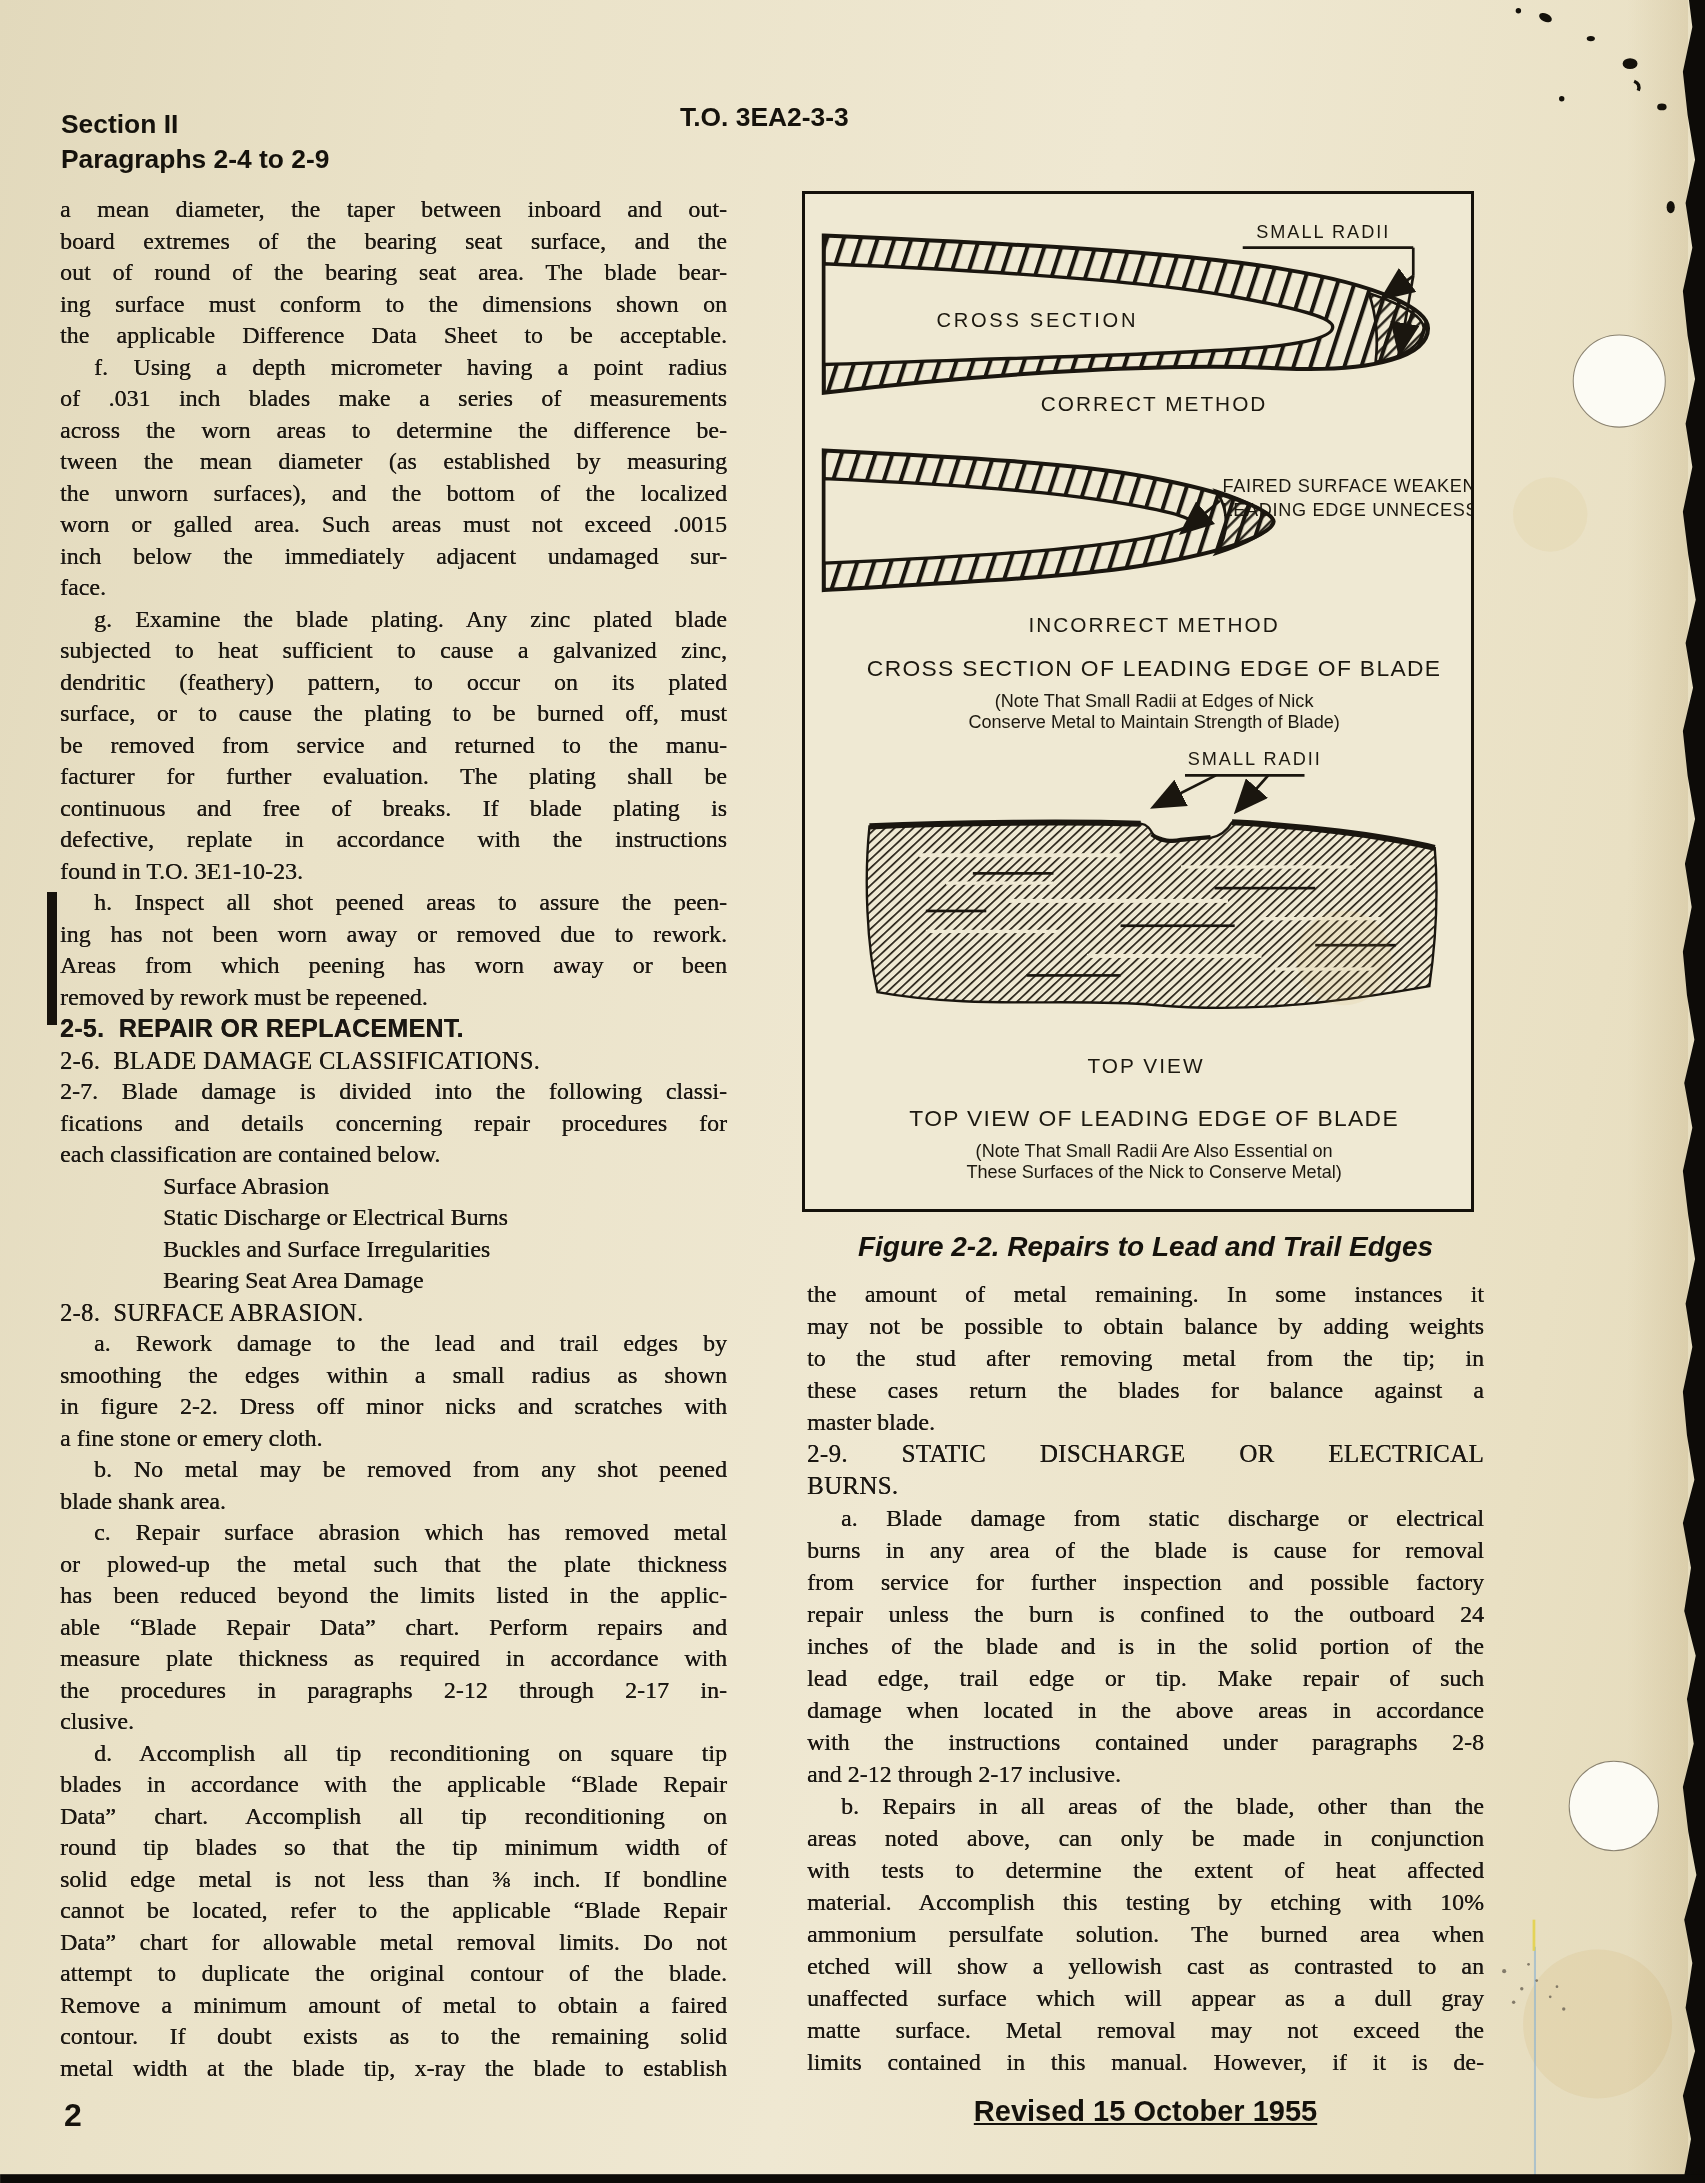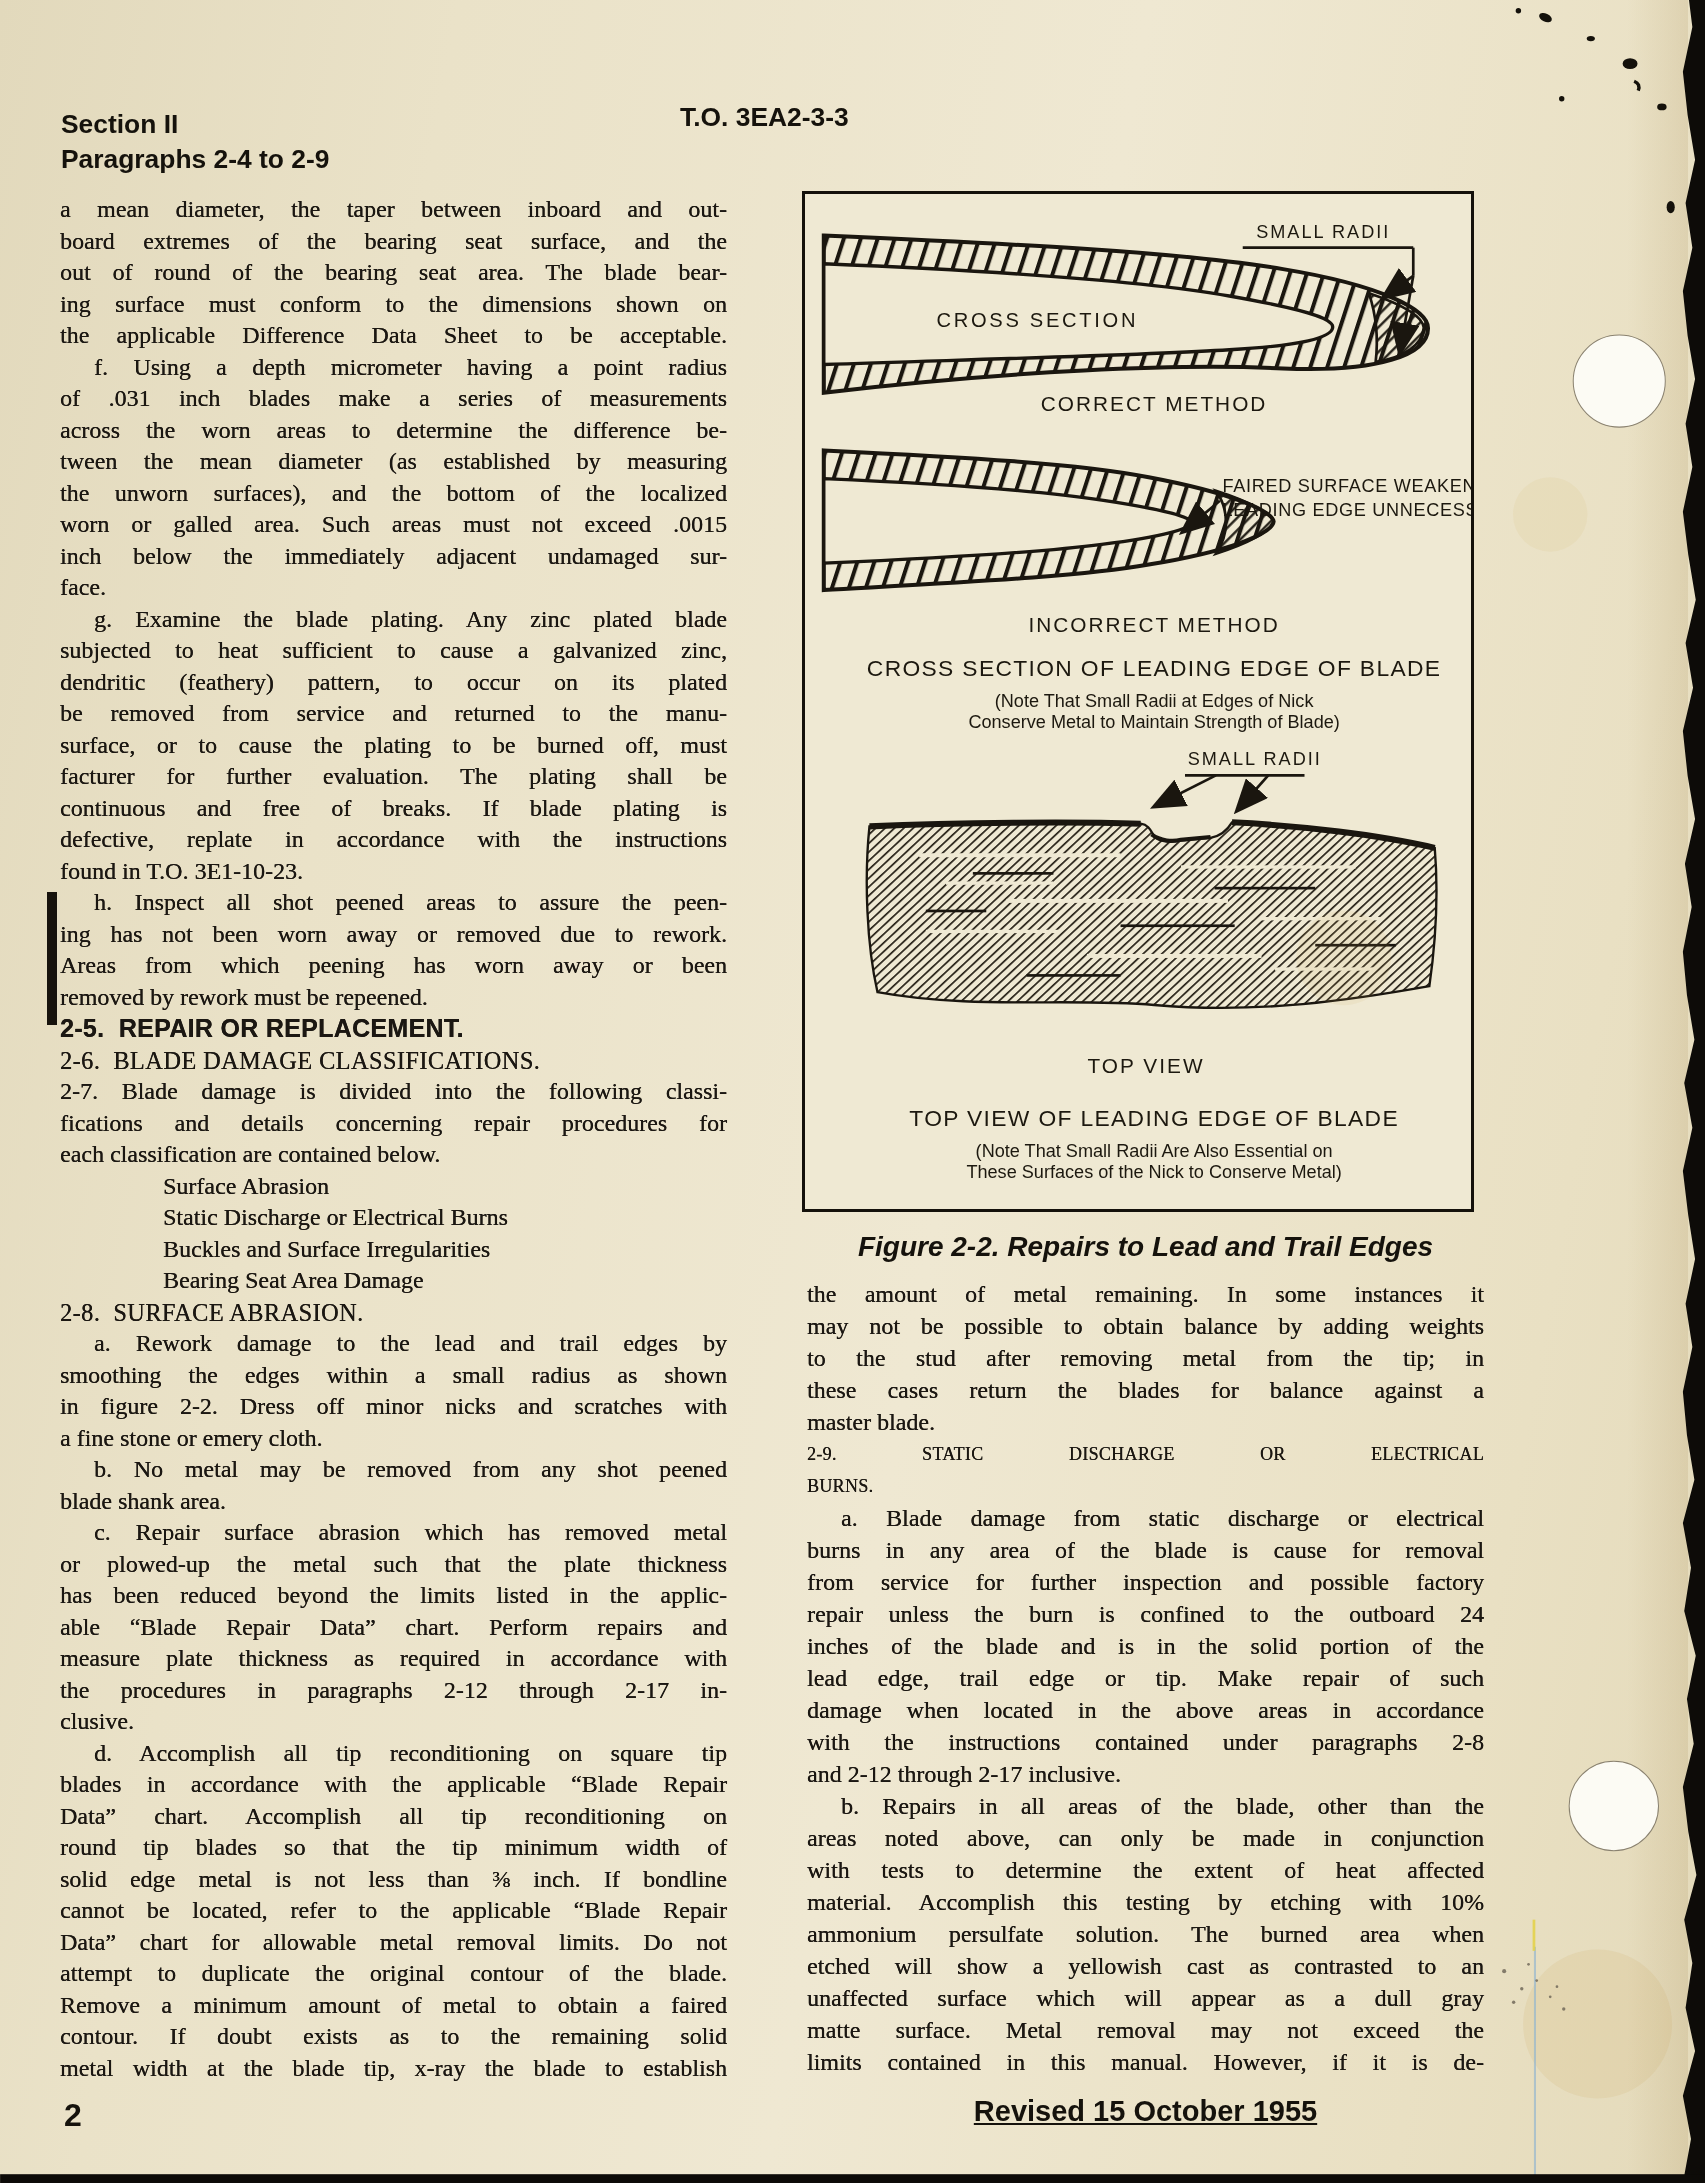--- a/index.html
+++ b/index.html
@@ -10,21 +10,21 @@
     text-shadow:0.2px 0 0 currentColor;}
   .col.left{left:60px;top:194px;width:667px;}
   .col.right{left:807px;top:1278px;width:677px;line-height:32px;}
   .para .ln{text-align:justify;text-align-last:justify;}
   .para .ln:last-child{text-align-last:left;}
   .para.justlast .ln:last-child{text-align-last:justify;}
   .para.indent .ln:first-child{padding-left:34px;}
   .dlist .ln{padding-left:103px;text-align:left;}
   .h-sans{font-family:"Liberation Sans",sans-serif;font-weight:700;font-size:25px;letter-spacing:0.3px;line-height:31.5px;}
   .h-serif{font-family:"Liberation Serif",serif;font-size:24.4px;letter-spacing:0.4px;line-height:31.5px;}
-  .h29 .ln{font-size:18px;letter-spacing:0.3px;}
+  .h29 .ln{font-size:25px;letter-spacing:0.3px;}
   .pre{white-space:pre-wrap;}
   .hdr{position:absolute;font-family:"Liberation Sans",sans-serif;font-weight:700;font-size:26.4px;color:#15120c;}
   #hdr-left{left:61px;top:99px;line-height:35px;margin-top:8px;}
   #hdr-center{left:680px;top:102px;}
   #figure-box{position:absolute;left:802px;top:191px;width:672px;height:1021px;
     border:3.4px solid #14110b;background:#efe9d3;box-sizing:border-box;}
   #figure-box svg{display:block;width:100%;height:100%;}
   #fig-caption{position:absolute;left:807px;top:1219px;width:677px;text-align:center;
     font-family:"Liberation Sans",sans-serif;font-style:italic;font-weight:700;font-size:28px;color:#15120c;margin-top:12px;}
   #change-bar{position:absolute;left:47px;top:892px;width:10.2px;height:133px;background:#17130d;}
@@ -66,22 +66,22 @@
         <div class="ln">tween the mean diameter (as established by measuring</div>
         <div class="ln">the unworn surfaces), and the bottom of the localized</div>
         <div class="ln">worn or galled area.  Such areas must not exceed .0015</div>
         <div class="ln">inch below the immediately adjacent undamaged sur-</div>
         <div class="ln">face.</div>
       </div>
     <div class="para indent">
         <div class="ln">g. Examine the blade plating.  Any zinc plated blade</div>
         <div class="ln">subjected to heat sufficient to cause a galvanized zinc,</div>
         <div class="ln">dendritic (feathery) pattern, to occur on its plated</div>
+        <div class="ln">surface, or to cause the plating to be burned off, must</div>
         <div class="ln">be removed from service and returned to the manu-</div>
-        <div class="ln">surface, or to cause the plating to be burned off, must</div>
         <div class="ln">facturer for further evaluation.  The plating shall be</div>
         <div class="ln">continuous and free of breaks.  If blade plating is</div>
         <div class="ln">defective, replate in accordance with the instructions</div>
         <div class="ln">found in T.O. 3E1-10-23.</div>
       </div>
     <div class="para indent">
         <div class="ln">h. Inspect all shot peened areas to assure the peen-</div>
         <div class="ln">ing has not been worn away or removed due to rework.</div>
         <div class="ln">Areas from which peening has worn away or been</div>
         <div class="ln">removed by rework must be repeened.</div>

